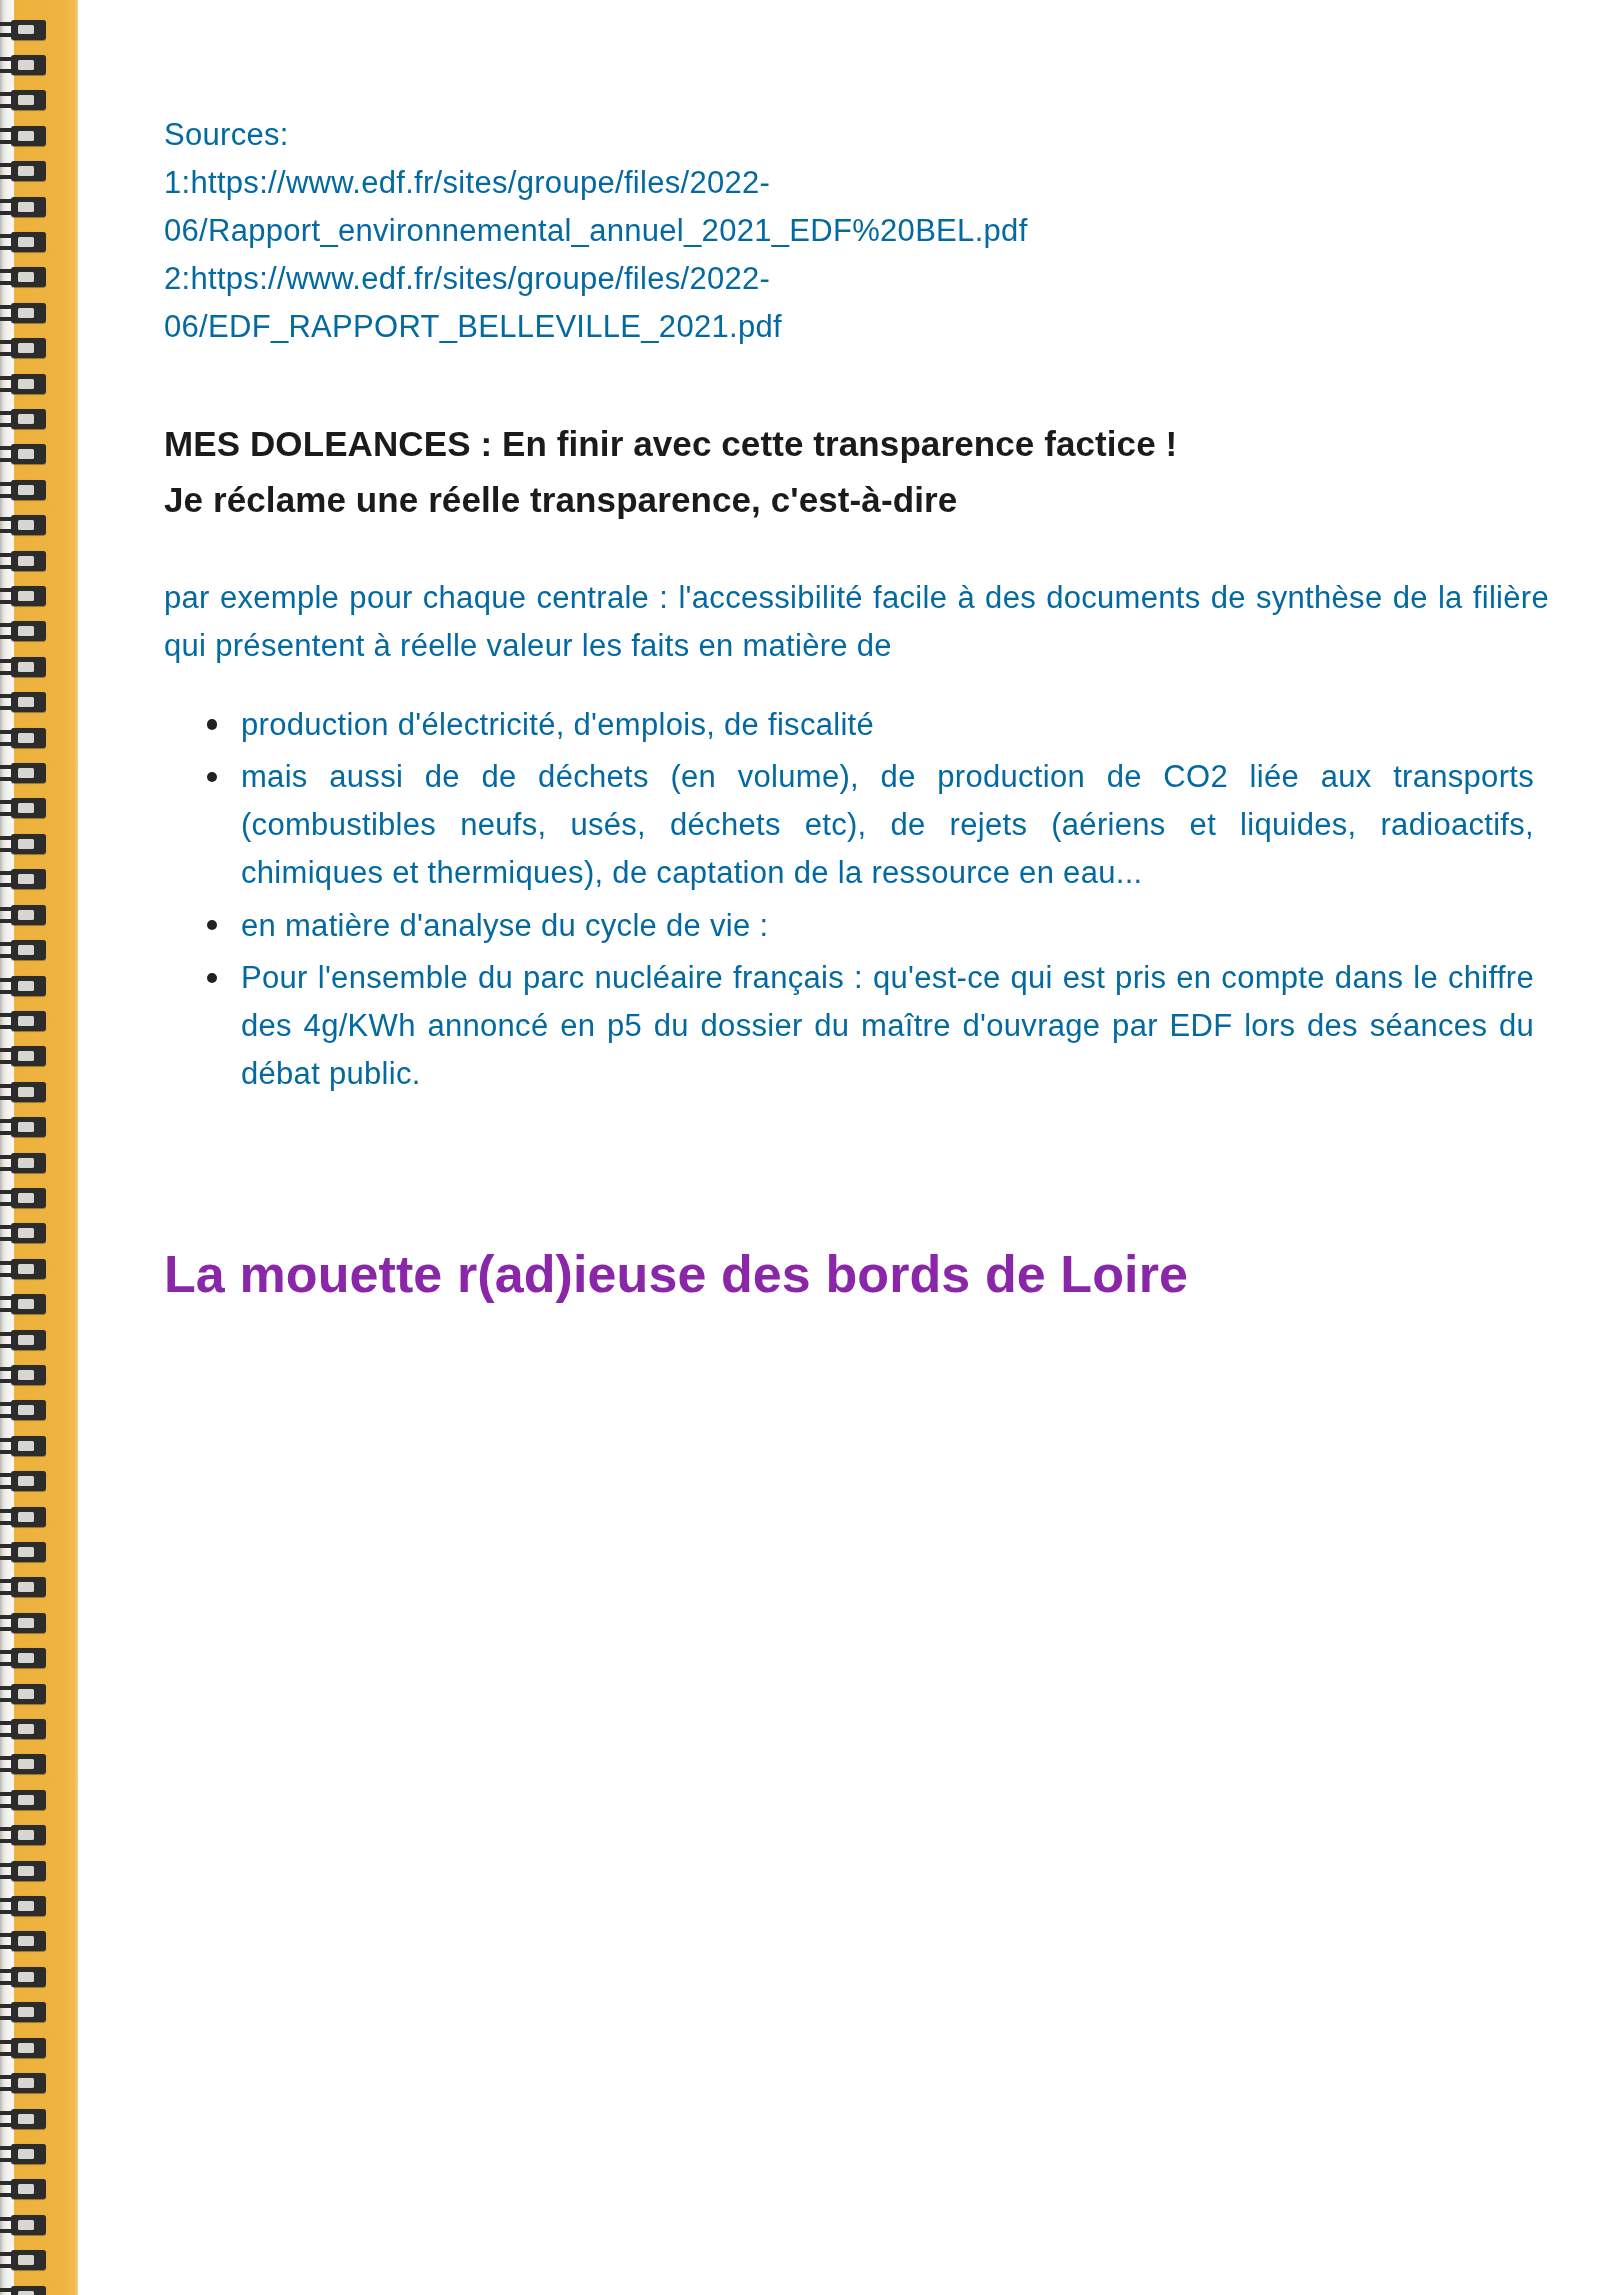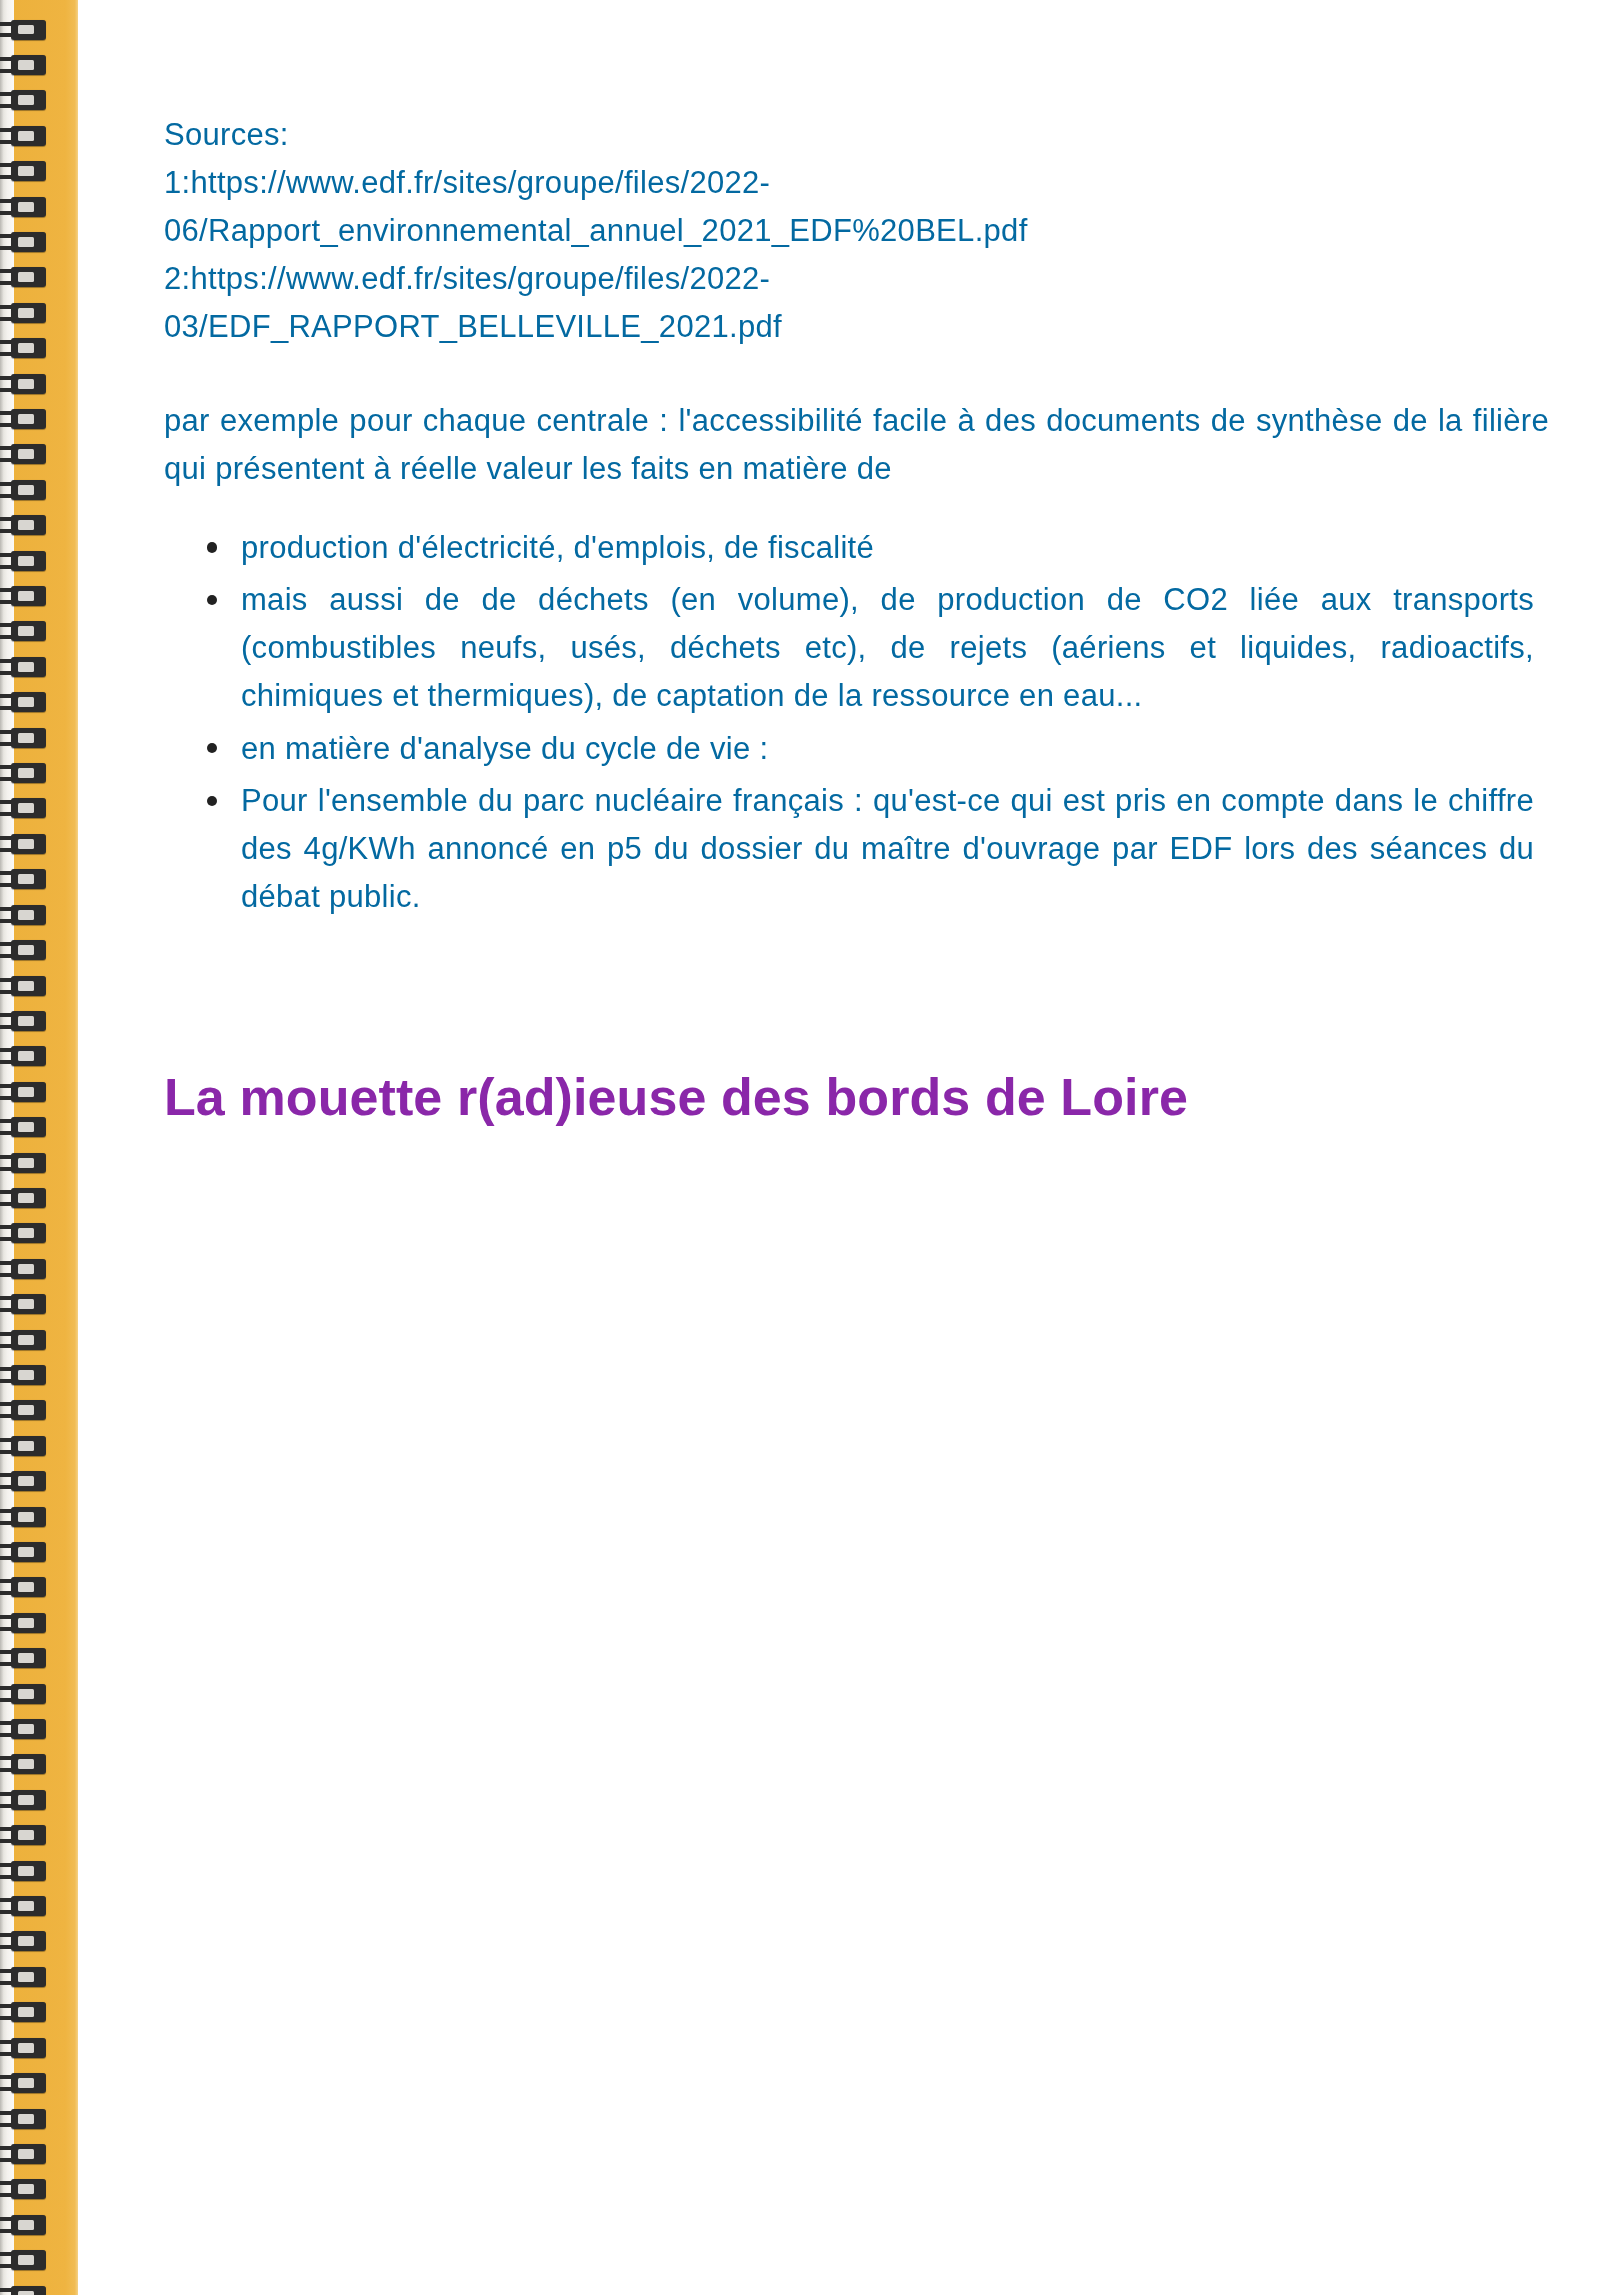--- a/index.html
+++ b/index.html
@@ -483,23 +483,27 @@
     </div>
 </div>
 
 <div class="content">
 
   <div class="sources body-text">
     <div>Sources:</div>
     <div>1:https://www.edf.fr/sites/groupe/files/2022-</div>
     <div>06/Rapport_environnemental_annuel_2021_EDF%20BEL.pdf</div>
     <div>2:https://www.edf.fr/sites/groupe/files/2022-</div>
-    <div>03/EDF_RAPPORT_BELLEVILLE_2021.pdf</div>
+    <div>06/EDF_RAPPORT_BELLEVILLE_2021.pdf</div>
   </div>
 
+  <div class="doleances-title">
+    <div>MES DOLEANCES : En finir avec cette transparence factice !</div>
+    <div>Je réclame une réelle transparence, c'est-à-dire</div>
+  </div>
 
   <p class="intro body-text">par exemple pour chaque centrale : l'accessibilité facile à des documents de synthèse de la filière qui présentent à réelle valeur les faits en matière de</p>
 
   <ul class="bullets body-text">
     <li>production d'électricité, d'emplois, de fiscalité</li>
     <li>mais aussi de de déchets (en volume), de production de CO2 liée aux transports (combustibles neufs, usés, déchets etc), de rejets (aériens et liquides, radioactifs, chimiques et thermiques), de captation de la ressource en eau...</li>
     <li>en matière d'analyse du cycle de vie :</li>
     <li>Pour l'ensemble du parc nucléaire français : qu'est-ce qui est pris en compte dans le chiffre des 4g/KWh annoncé en p5 du dossier du maître d'ouvrage par EDF lors des séances du débat public.</li>
   </ul>
 

